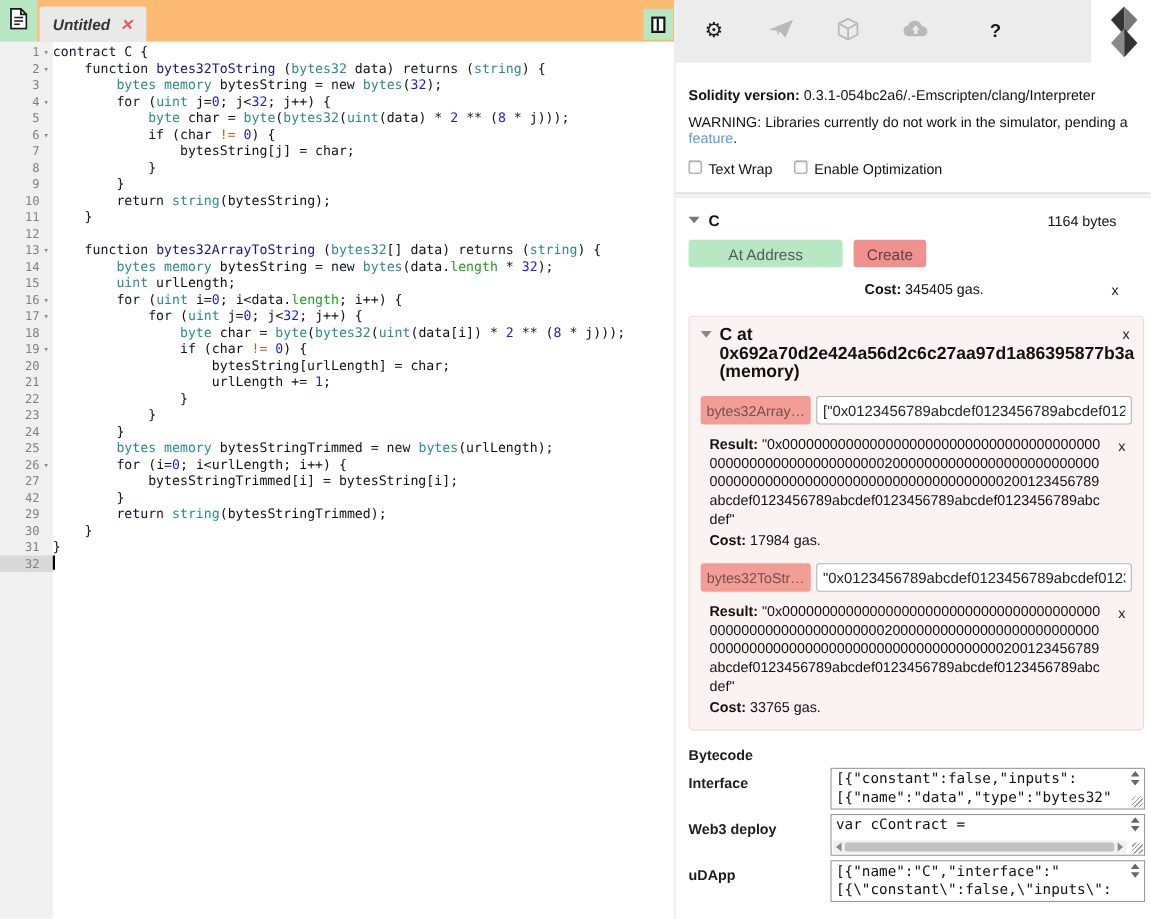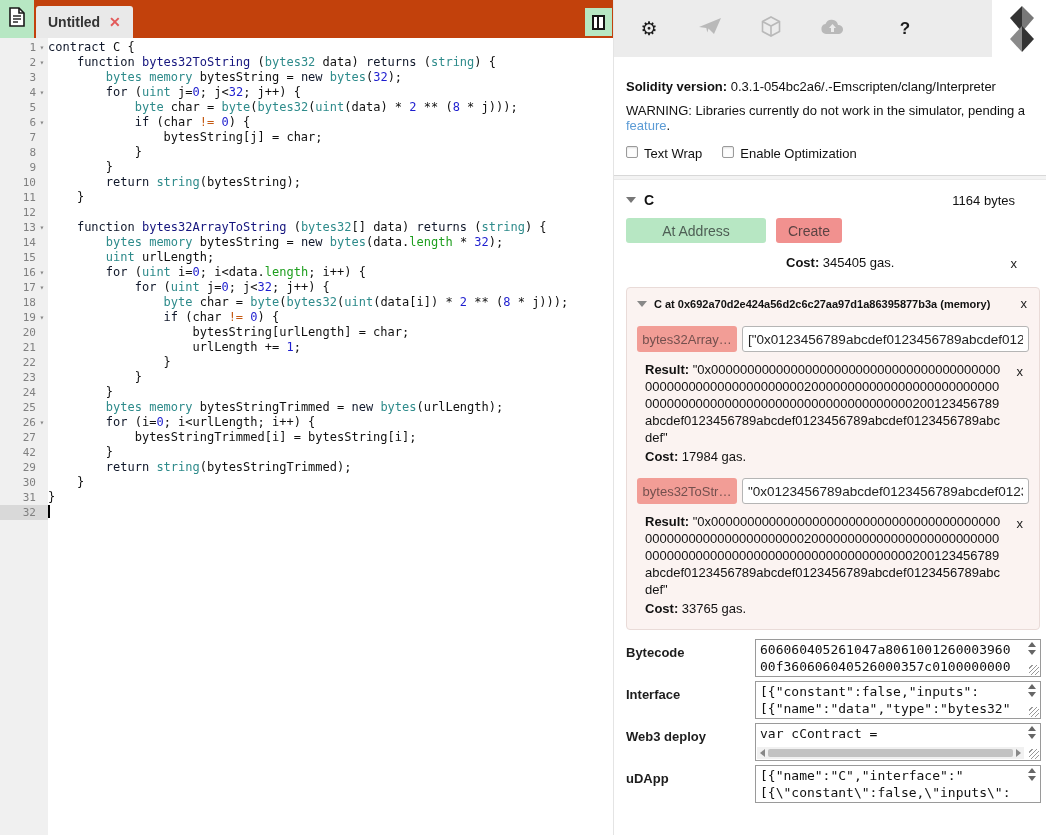--- a/index.html
+++ b/index.html
@@ -1,21 +1,21 @@
 <!DOCTYPE html>
 <html><head>
 <meta charset="utf-8">
 <style>
   * { box-sizing: border-box; }
   html,body { margin:0; padding:0; width:1046px; height:835px; overflow:hidden;
               background:#fff; font-family:"Liberation Sans", sans-serif; }
 
   
   .left-pane { position:absolute; left:0; top:0; width:613px; height:835px; background:#fff; }
-  .tabbar { position:relative; height:38px; background:#c2410c; }
+  .tabbar { position:relative; height:38px; background:#fdba74;font-style:italic; }
   .file-btn { position:absolute; left:0; top:0; width:34px; height:38px; background:#b7e7c3;
               display:flex; align-items:center; justify-content:center; cursor:pointer; }
   .tab { position:absolute; left:36px; top:6px; height:32px; background:#e9e9e9;
          padding:0 12px; display:flex; align-items:center; gap:9px;
          font-weight:bold; font-size:14px; color:#333; border-radius:3px 3px 0 0; }
   .tab-close { color:#e25a5a; font-weight:bold; font-size:14px; cursor:pointer; }
   .split-btn { position:absolute; left:585px; top:8px; width:27px; height:28px; background:#b7e7c3;
                display:flex; align-items:center; justify-content:center; cursor:pointer; }
   .split-glyph { width:13px; height:15px; border:2px solid #151515; position:relative; background:#fff; }
   .split-glyph::after { content:''; position:absolute; left:3px; top:0; bottom:0; width:2px; background:#151515; }
@@ -72,21 +72,21 @@
   .btn-row { margin-top:10px; display:flex; gap:10px; }
   .btn { height:25px; border-radius:3px; display:flex; align-items:center; justify-content:center;
          font-size:14px; cursor:pointer; }
   .btn-ataddr { width:140px; background:#b7e7c3; color:#4e5f55; }
   .btn-create { width:66px; background:#f1918f; color:#5c4343; }
   .cost-row { margin-top:12px; position:relative; padding-left:160px; height:18px; }
   .cost-x { position:absolute; right:29px; top:1px; cursor:pointer; color:#222; }
 
   .instance { margin:14px 6px 0 0; background:#fbf3f1; border:1px solid #e9dbd8; border-radius:4px;
               padding:8px 10px 12px 10px; position:relative; }
-  .inst-title { display:flex; padding-right:22px; font-weight:bold; font-size:11px; line-height:17px; }
+  .inst-title { display:flex; padding-right:22px; font-weight:bold; font-size:16px; line-height:17px; }
   .inst-title .caret-down { margin-top:5px; border-top-color:#888; }
   .inst-title-text { margin-left:7px; }
   .inst-x { position:absolute; top:8px; right:12px; font-size:13px; color:#222; cursor:pointer; }
   .call-row { display:flex; margin-top:13px; gap:5px; }
   .call-btn { flex:0 0 100px; height:26px; background:#f29d96; border-radius:3px; color:#74504e;
               font-size:13px; display:flex; align-items:center; justify-content:center;
               white-space:nowrap; overflow:hidden; cursor:pointer; }
   .call-input { flex:1; height:26px; border:1px solid #b5b5b5; border-radius:3px; background:#fff;
                 font-family:"Liberation Sans", sans-serif; font-size:13.5px; padding:0 5px;
                 overflow:hidden; white-space:nowrap; color:#222; }
@@ -360,22 +360,20 @@
             <input class="call-input" value="&quot;0x0123456789abcdef0123456789abcdef0123456" style="">
           </div>
           <div class="result"><b>Result:</b><span> "0x000000000000000000000000000000000000000000000000000000000000002000000000000000000000000000000000000000000000000000000000000000200123456789abcdef0123456789abcdef0123456789abcdef0123456789abcdef"</span><span class="res-x">x</span><div class="res-cost"><b>Cost:</b><span> 33765 gas.</span></div></div>
         </div>
     </div>
 
     <div class="details">
       <div>
           <div class="d-row">
             <div class="d-label">Bytecode</div>
-            <div class="d-field">606060405261047a8061001260003960
-00f360606040526000357c0100000000<span class="spin"><span class="spin-up"></span><span class="spin-dn"></span></span><span class="grip"></span></div>
           </div>
           <div class="d-row">
             <div class="d-label">Interface</div>
             <div class="d-field">[{"constant":false,"inputs":
 [{"name":"data","type":"bytes32"<span class="spin"><span class="spin-up"></span><span class="spin-dn"></span></span><span class="grip"></span></div>
           </div>
           <div class="d-row">
             <div class="d-label">Web3 deploy</div>
             <div class="d-field">var cContract = <span class="spin"><span class="spin-up"></span><span class="spin-dn"></span></span><span class="grip"></span><span class="hscroll"><span class="hs-left"></span><span class="hs-thumb"></span><span class="hs-right"></span></span></div>
           </div>

